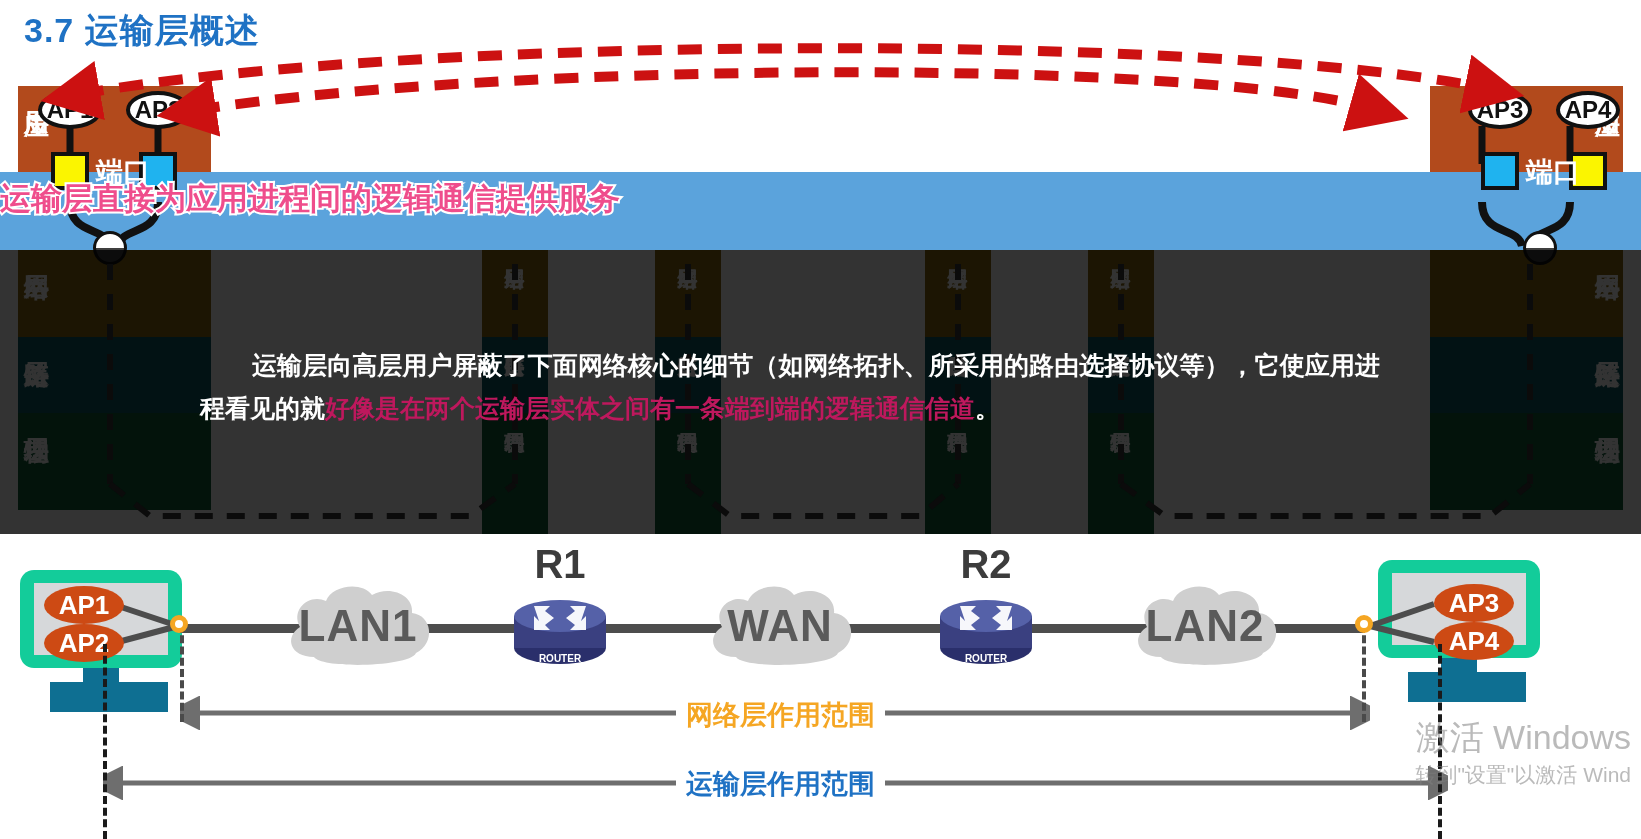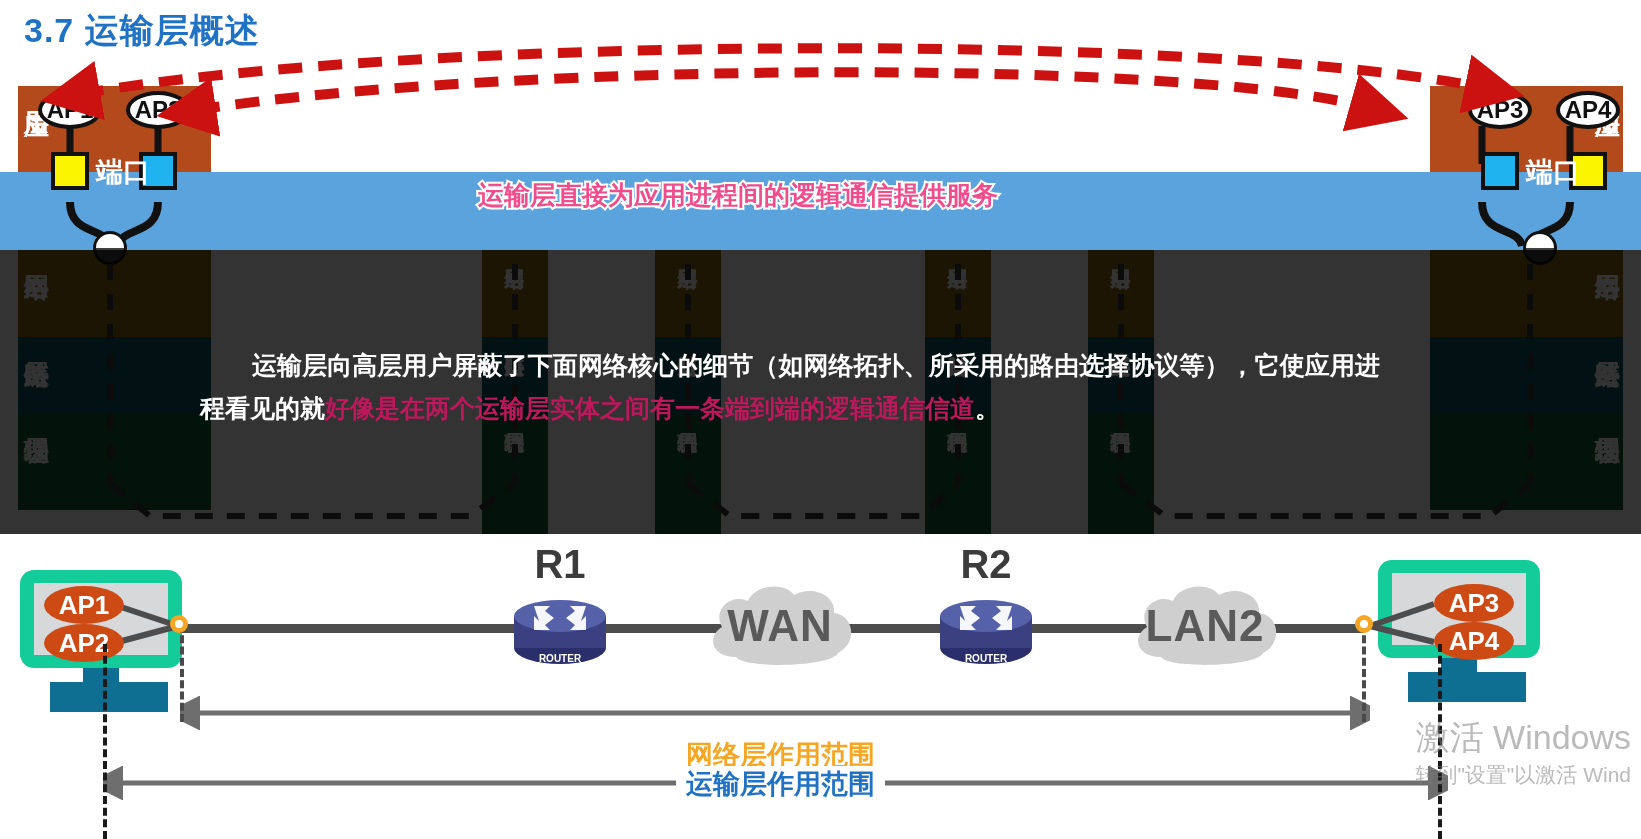--- a/index.html
+++ b/index.html
@@ -83,22 +83,22 @@
     background: rgba(0,0,0,0.80);
     z-index: 8;
   }
   
   .tra-band {
     position: absolute; left: 0; top: 86px; width: 1641px; height: 78px;
     background: #5ba3dc; z-index: 4;
   }
   .band-text {
     position: absolute; left: 0; top: 92px; width: 1476px;
-    text-align: center; z-index: 9;
-    font-size: 26px; font-weight: bold;
+    text-align: left; z-index: 9;
+    font-size: 31px; font-weight: bold;
     color: #ef4d8c;
     -webkit-text-stroke: 4px #ffffff;
     paint-order: stroke fill;
     white-space: nowrap;
   }
 
   
   .rstack { position: absolute; top: 164px; width: 66px; height: 284px; z-index: 5; }
   .rs-net { position:absolute; left:0; top:0;   width:66px; height:87px; background:#8a6a12; }
   .rs-lnk { position:absolute; left:0; top:87px;  width:66px; height:76px; background:#0e5c63; }
@@ -356,20 +356,26 @@
       <div class="pc-base" style="left:30px; top:112px;"></div>
       <svg style="position:absolute;left:0;top:0;width:175px;height:100px;z-index:4;">
         <line x1="98" y1="36" x2="158" y2="56" stroke="#4d4d4d" stroke-width="6"></line>
         <line x1="98" y1="72" x2="158" y2="56" stroke="#4d4d4d" stroke-width="6"></line>
       </svg>
       <div class="ap-pill" style="left:24px; top:16px;">AP1</div>
       <div class="ap-pill" style="left:24px; top:54px;">AP2</div>
     </div>
     <div class="nic" style="left:170px; top:81px;"></div>
 
+    <div class="cloud" style="left:278px; top:45px; width:160px; height:94px;">
+      <svg width="160" height="94" viewBox="0 0 160 94">
+        <path d="M36,78 C12,78 6,58 22,48 C12,30 32,14 48,22 C54,6 84,2 94,16 C112,6 136,16 134,34 C154,36 158,64 138,74 C132,88 44,90 36,78 Z" fill="#cfcfcf"></path>
+      </svg>
+      <div class="cloud-label">LAN1</div>
+    </div>
 
     <div class="router" style="left:512px; top:52px;">
       <div class="router-name">R1</div>
       <svg width="96" height="84" viewBox="0 0 96 84">
         <ellipse cx="48" cy="62" rx="46" ry="16" fill="#2a2f6b"></ellipse>
         <rect x="2" y="30" width="92" height="32" fill="#3a4080"></rect>
         <ellipse cx="48" cy="30" rx="46" ry="16" fill="#5561a8"></ellipse>
         <g fill="#ffffff">
           <path d="M22,20 L38,20 L33,25 L42,32 L33,39 L38,44 L22,44 L22,30 L27,35 Z" opacity="0.95"></path>
           <path d="M74,20 L58,20 L63,25 L54,32 L63,39 L58,44 L74,44 L74,30 L69,35 Z" opacity="0.95"></path>
@@ -430,21 +436,21 @@
       <defs>
         <marker id="gA1" markerWidth="7" markerHeight="7" refX="5" refY="3.5" orient="auto">
           <path d="M7,0 L0,3.5 L7,7 Z" fill="#6e6e6e"></path>
         </marker>
         <marker id="gA2" markerWidth="7" markerHeight="7" refX="2" refY="3.5" orient="auto">
           <path d="M0,0 L7,3.5 L0,7 Z" fill="#6e6e6e"></path>
         </marker>
       </defs>
       <line x1="10" y1="17" x2="1180" y2="17" stroke="#6e6e6e" stroke-width="5" marker-start="url(#gA1)" marker-end="url(#gA2)"></line>
     </svg>
-    <div class="scope-label net" style="left:676px; top:163px;margin-top:40px;">网络层作用范围</div>
+    <div class="scope-label net" style="left:676px; top:163px;">网络层作用范围</div>
 
     <svg style="position:absolute;left:103px;top:232px;width:1345px;height:34px;z-index:3;">
       <line x1="10" y1="17" x2="1335" y2="17" stroke="#6e6e6e" stroke-width="5" marker-start="url(#gA1)" marker-end="url(#gA2)"></line>
     </svg>
     <div class="scope-label tra" style="left:676px; top:232px;">运输层作用范围</div>
   </div>
 
   <div class="wm-act">激活 Windows</div>
   <div class="wm-act2">转到"设置"以激活 Wind</div>
 

